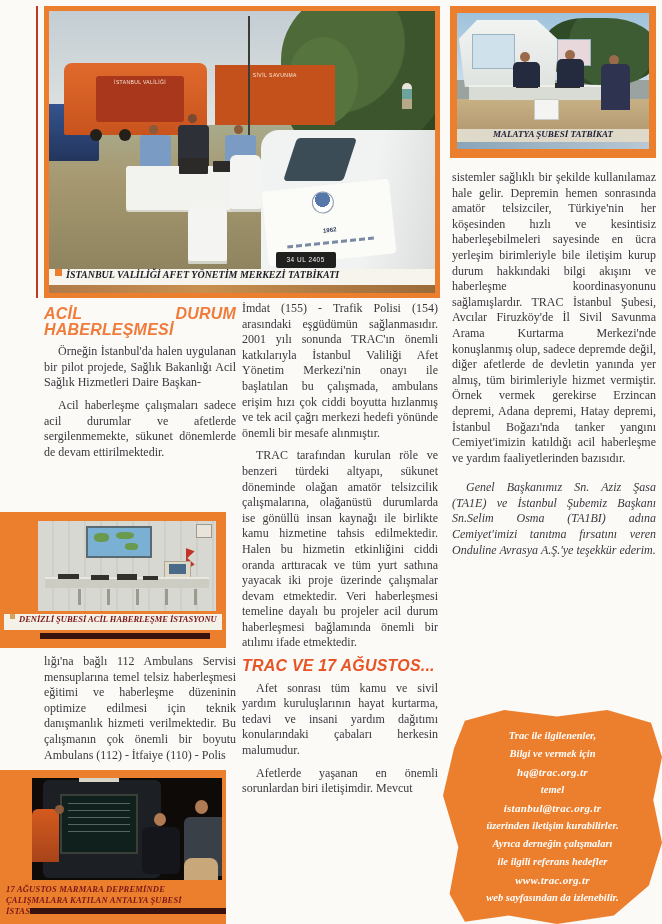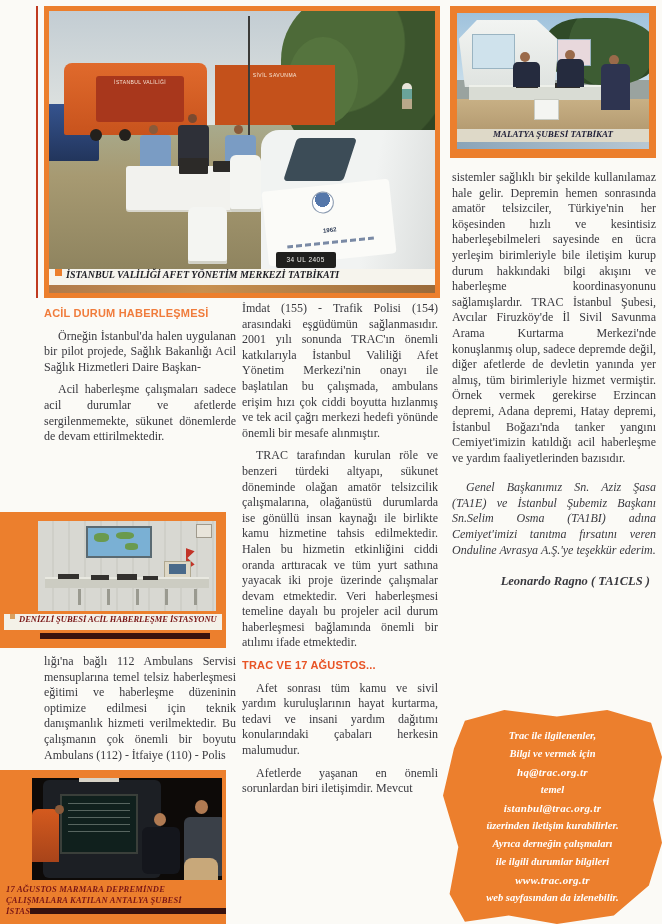--- a/index.html
+++ b/index.html
@@ -13,21 +13,21 @@
   }
   *{margin:0;padding:0;box-sizing:border-box;}
   body{background:#777;font-family:"Liberation Serif","DejaVu Serif",serif;}
   #page{position:relative;width:662px;height:924px;background:var(--page-bg);overflow:hidden;margin:0 auto;}
   .abs{position:absolute;}
 
   
   .col{color:var(--ink);font-size:12px;line-height:15.6px;text-align:justify;}
   .col p{margin-bottom:7px;}
   .col p.ind{text-indent:14px;}
-  .h1{font-family:"Liberation Sans",sans-serif;font-weight:bold;font-size:11px;letter-spacing:.2px;margin:4px 0 7px 0;}
+  .h1{font-family:"Liberation Sans",sans-serif;font-weight:bold;font-size:16px;letter-spacing:.2px;margin:4px 0 7px 0;font-style:italic;}
   .h-acil{color:var(--heading-acil);}
   .h-trac{color:var(--heading-trac);}
   .ital{font-style:italic;}
   .sig{font-style:italic;font-weight:bold;text-align:right;font-size:12.5px;margin-top:16px;padding-right:6px;}
 
   
   .frame{background:var(--accent-orange);box-shadow:0 0 0 1px #d9username rgba(0,0,0,0);}
   .photo{position:absolute;overflow:hidden;background:#9aa39f;}
   .capband{position:absolute;display:flex;font-style:italic;font-weight:bold;color:#1c1c22;}
   .bullet{display:inline-block;width:7px;height:7px;margin:0 4px 0 6px;background:var(--accent-orange);}
@@ -254,29 +254,28 @@
     <p>İmdat (155) - Trafik Polisi (154) arasındaki eşgüdümün sağlanmasıdır. 2001 yılı sonunda TRAC'ın önemli katkılarıyla İstanbul Valiliği Afet Yönetim Merkezi'nin onayı ile başlatılan bu çalışmada, ambulans erişim hızı çok ciddi boyutta hızlanmış ve tek acil çağrı merkezi hedefi yönünde önemli bir mesafe alınmıştır.</p>
     <p class="ind">TRAC tarafından kurulan röle ve benzeri türdeki altyapı, sükunet döneminde olağan amatör telsizcilik çalışmalarına, olağanüstü durumlarda ise gönüllü insan kaynağı ile birlikte kamu hizmetine tahsis edilmektedir. Halen bu hizmetin etkinliğini ciddi oranda arttıracak ve tüm yurt sathına yayacak iki proje üzerinde çalışmalar devam etmektedir. Veri haberleşmesi temeline dayalı bu projeler acil durum haberleşmesi bağlamında önemli bir atılımı ifade etmektedir.</p>
     <div class="h1 h-trac">TRAC VE 17 AĞUSTOS...</div>
     <p class="ind">Afet sonrası tüm kamu ve sivil yardım kuruluşlarının hayat kurtarma, tedavi ve insani yardım dağıtımı konularındaki çabaları herkesin malumudur.</p>
     <p class="ind">Afetlerde yaşanan en önemli sorunlardan biri iletişimdir. Mevcut</p>
   </div>
 
   <div class="abs col" style="left:452px;top:170px;width:204px;">
     <p>sistemler sağlıklı bir şekilde kullanılamaz hale gelir. Depremin hemen sonrasında amatör telsizciler, Türkiye'nin her köşesinden hızlı ve kesintisiz haberleşebilmeleri sayesinde en ücra yerleşim birimleriyle bile iletişim kurup durum hakkındaki bilgi akışını ve haberleşme koordinasyonunu sağlamışlardır. TRAC İstanbul Şubesi, Avcılar Firuzköy'de İl Sivil Savunma Arama Kurtarma Merkezi'nde konuşlanmış olup, sadece depremde değil, diğer afetlerde de devletin yanında yer almış, tüm birimleriyle hizmet vermiştir. Örnek vermek gerekirse Erzincan depremi, Adana depremi, Hatay depremi, İstanbul Boğazı'nda tanker yangını Cemiyet'imizin katıldığı acil haberleşme ve yardım faaliyetlerinden bazısıdır.</p>
     <p class="ital ind" style="margin-top:14px;">Genel Başkanımız Sn. Aziz Şasa (TA1E) ve İstanbul Şubemiz Başkanı Sn.Selim Osma (TA1BI) adına Cemiyet'imizi tanıtma fırsatını veren Onduline Avrasya A.Ş.'ye teşekkür ederim.</p>
-    <div class="sig">Leonardo Ragno ( TA1CLS )</div>
   </div>
 
   <div class="abs" id="contact-blob">
     <span>Trac ile ilgilenenler,</span>
     <span>Bilgi ve vermek için</span>
     <span class="strong">hq@trac.org.tr</span>
     <span>temel</span>
     <span class="strong">istanbul@trac.org.tr</span>
     <span>üzerinden iletişim kurabilirler.</span>
     <span>Ayrıca derneğin çalışmaları</span>
-    <span>ile ilgili durumlar bilgileri</span>
+    <span>ile ilgili referans hedefler</span>
     <span class="strong">www.trac.org.tr</span>
     <span>web sayfasından da izlenebilir.</span>
   </div>
 
 </div>
 
 </body></html>

